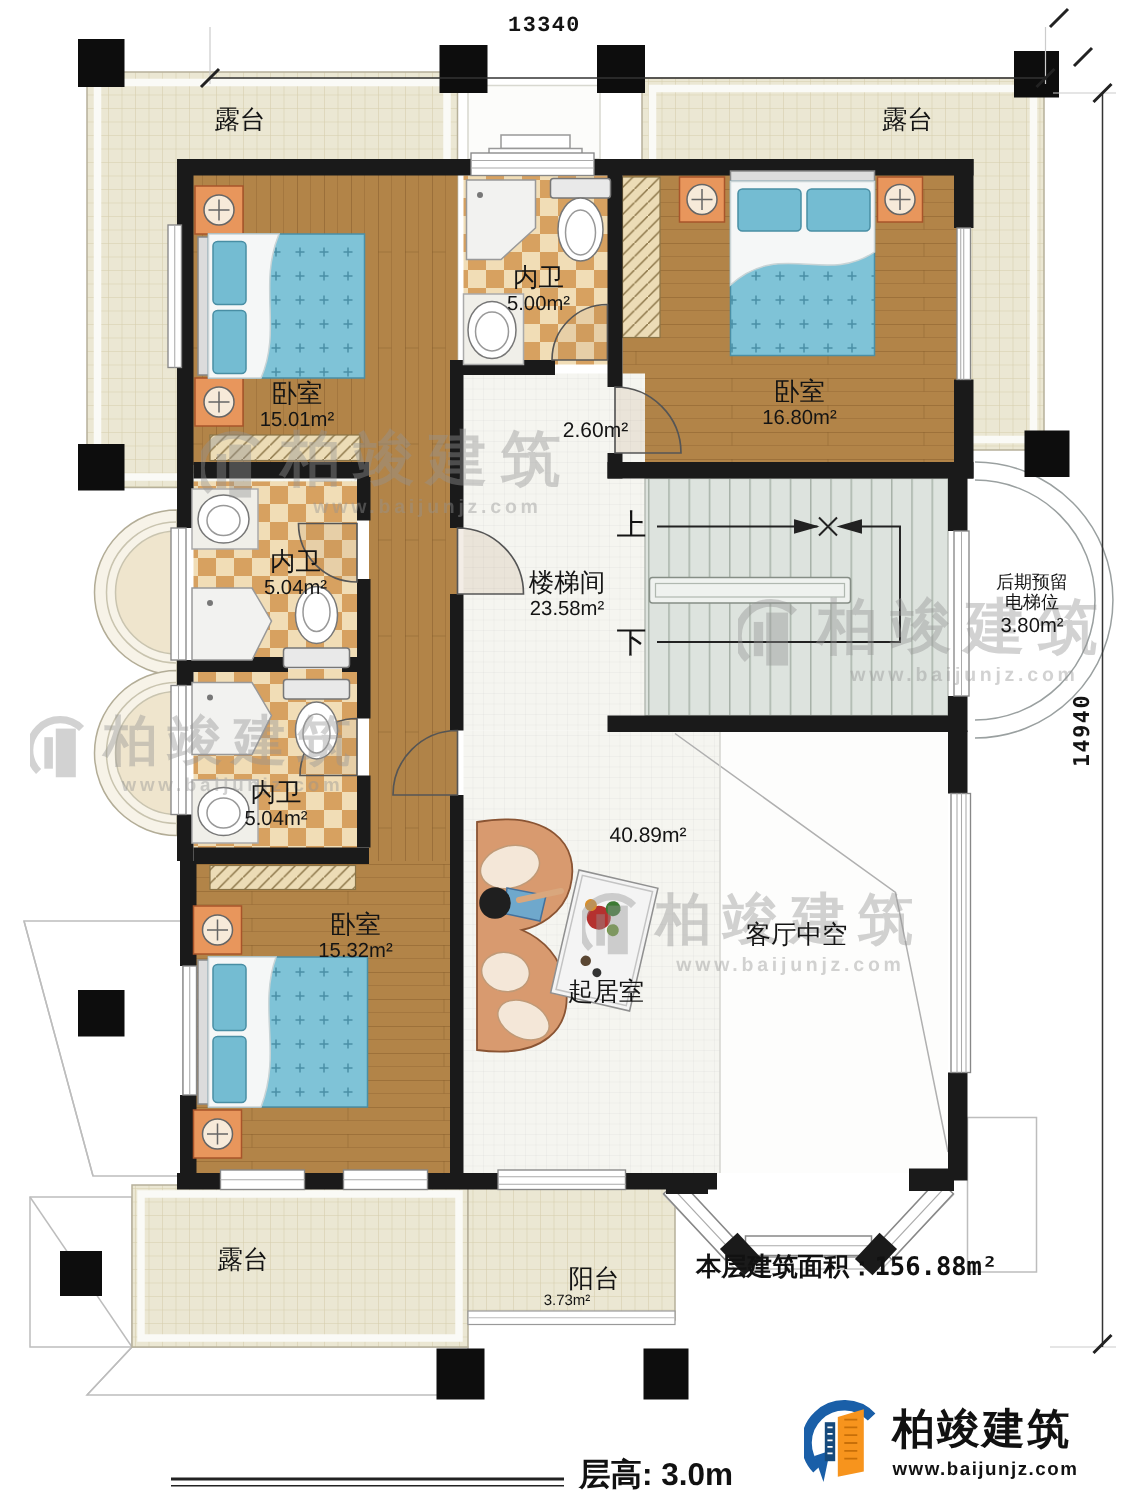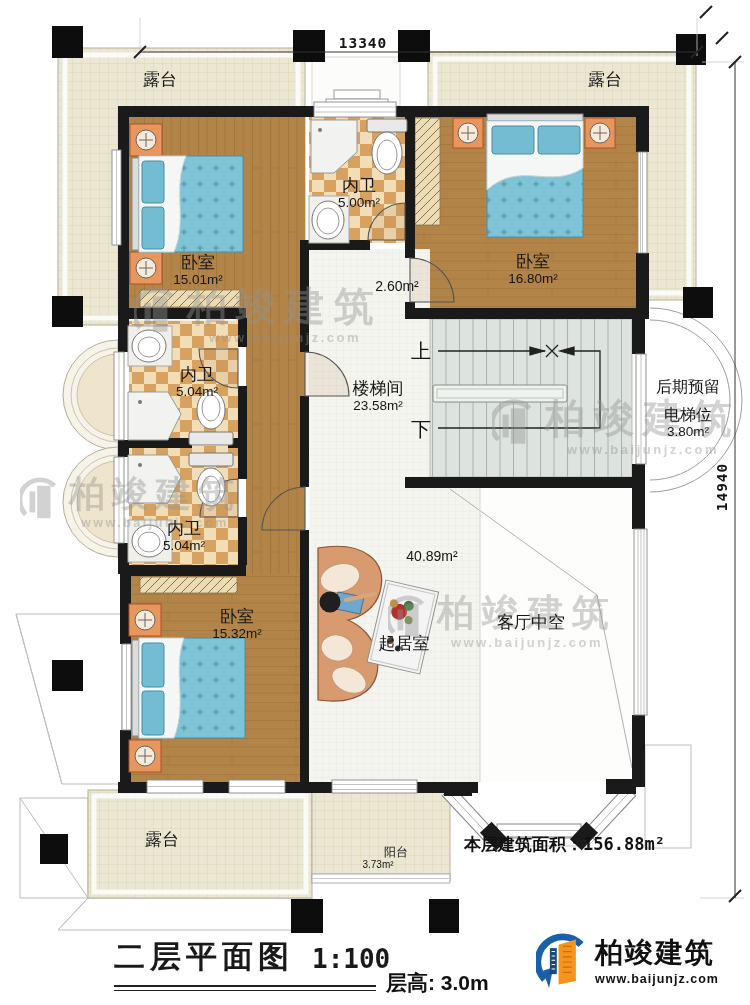--- a/index.html
+++ b/index.html
@@ -5,21 +5,21 @@
   html,body{margin:0;padding:0;background:#fff;font-family:"Liberation Sans","DejaVu Sans",sans-serif;}
   .canvas{position:relative;width:750px;height:1005px;overflow:hidden;background:#fff;}
   .canvas>svg{position:absolute;left:0;top:0;}
   .lbl{position:absolute;transform:translate(-50%,-50%);text-align:center;font-weight:normal;color:#141414;line-height:1.12;white-space:nowrap;z-index:5;}
   .nm{font-size:17px;display:block;}
   .ar{font-size:13.5px;display:block;}
   .solo{font-size:14px;}
   .dim{font-family:"DejaVu Sans Mono",monospace;font-size:14.5px;font-weight:bold;letter-spacing:1px;}
   .vert{transform:translate(-50%,-50%) rotate(-90deg);}
   .updown{font-size:20px;}
-  .elv1{font-size:16px;display:block;margin-top:10px;}
+  .elv1{font-size:12px;display:block;}
   .wm{position:absolute;display:flex;align-items:flex-start;gap:7px;color:rgba(148,148,148,0.42);pointer-events:none;z-index:4;}
   .wm svg{position:static;flex:none;}
   .wmt{display:flex;flex-direction:column;align-items:center;}
   .wmb{font-weight:bold;line-height:1;white-space:nowrap;}
   .wmu{font-weight:bold;font-size:13px;letter-spacing:2.5px;margin-top:4px;white-space:nowrap;}
   .summary{position:absolute;left:464px;top:833px;font-weight:bold;font-size:17px;color:#111;z-index:5;white-space:nowrap;}
   .summary .val{font-family:"DejaVu Sans Mono",monospace;}
   .titlewrap{position:absolute;left:114px;top:941px;display:flex;align-items:flex-end;gap:18px;color:#1a1a1a;z-index:5;}
   .title{font-size:31px;font-weight:bold;letter-spacing:5px;line-height:1;}
   .scale{font-size:26px;font-weight:bold;font-family:"DejaVu Sans Mono",monospace;line-height:1;}
@@ -412,21 +412,21 @@
         <path d="M6 40 A20 20 0 0 1 36 10" stroke="currentColor" stroke-width="5"></path>
         <rect x="18" y="10" width="14" height="34" fill="currentColor"></rect>
         <rect x="10" y="16" width="6" height="22" fill="currentColor"></rect>
       </svg>
   <div class="wmt">
         <span class="wmb" style="font-size:37px;letter-spacing:8px;">柏竣建筑</span>
         <span class="wmu">www.baijunjz.com</span>
       </div>
 </div>
 
-<div class="lbl dim" style="left:363px;top:43px;">13340</div>
+<div class="lbl dim" style="left:363px;top:18px;font-family:Liberation Mono, monospace;">13340</div>
 <div class="lbl dim vert" style="left:722px;top:487px;">14940</div>
 
 <div class="lbl" style="left:160px;top:80px;">
       <span class="nm">露台</span>
     </div>
 <div class="lbl" style="left:605px;top:80px;">
       <span class="nm">露台</span>
     </div>
 <div class="lbl" style="left:198px;top:270px;">
       <span class="nm">卧室</span>
@@ -458,39 +458,35 @@
     </div>
 <div class="lbl" style="left:184px;top:536px;">
       <span class="nm">内卫</span>
       <span class="ar">5.04m²</span>
     </div>
 <div class="lbl" style="left:237px;top:624px;">
       <span class="nm">卧室</span>
       <span class="ar">15.32m²</span>
     </div>
 <div class="lbl solo" style="left:432px;top:557px;">40.89m²</div>
-<div class="lbl" style="left:404px;top:644px;">
+<div class="lbl" style="left:404px;top:661px;">
       <span class="nm">起居室</span>
     </div>
 <div class="lbl" style="left:531px;top:623px;">
       <span class="nm">客厅中空</span>
     </div>
 <div class="lbl" style="left:162px;top:840px;">
       <span class="nm">露台</span>
     </div>
 <div class="lbl" style="left:378px;top:858px;">
-      <span class="nm" style="font-size:12px;margin-left:36px;">阳台</span>
+      <span class="nm" style="font-size:17px;margin-left:36px;">阳台</span>
       <span class="ar" style="font-size:10px;">3.73m²</span>
     </div>
 
 <div class="summary"><span>本层建筑面积：</span><span class="val">156.88m²</span></div>
-<div class="titlewrap">
-      <span class="title">二层平面图</span>
-      <span class="scale">1:100</span>
-    </div>
 <div class="underline"></div>
 <div class="fh">层高: 3.0m</div>
 
 <div class="logo">
   <svg width="52" height="62" viewBox="0 0 60 68">
     <path d="M10 54 A27 27 0 0 1 52 14" stroke="#1a5fa8" stroke-width="8" fill="none"></path>
     <path d="M8 44 L20 40 L15 64 Z" fill="#1a5fa8"></path>
     <polygon points="26,14 46,8 46,56 26,60" fill="#f7941d"></polygon>
     <rect x="16" y="18" width="8" height="30" fill="#164a7c"></rect>
     <path d="M18 22 H22 M18 27 H22 M18 32 H22 M18 37 H22 M18 42 H22" stroke="#fff" stroke-width="1.2"></path>

